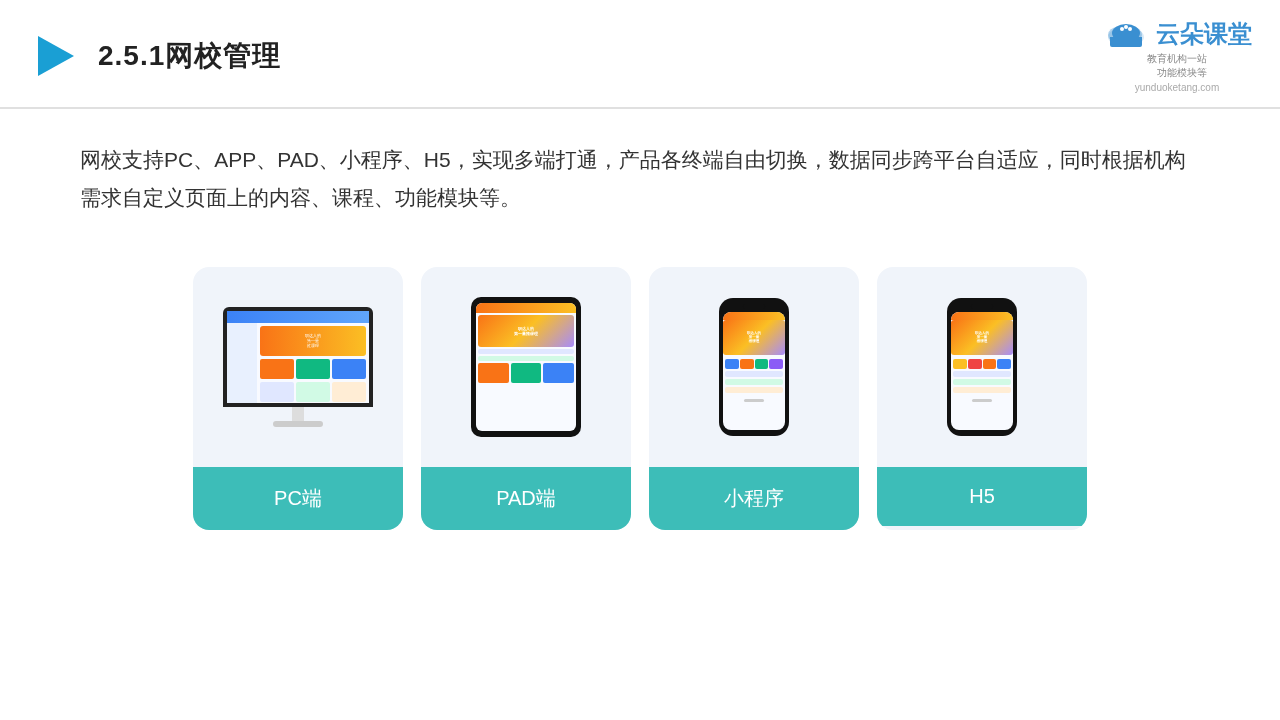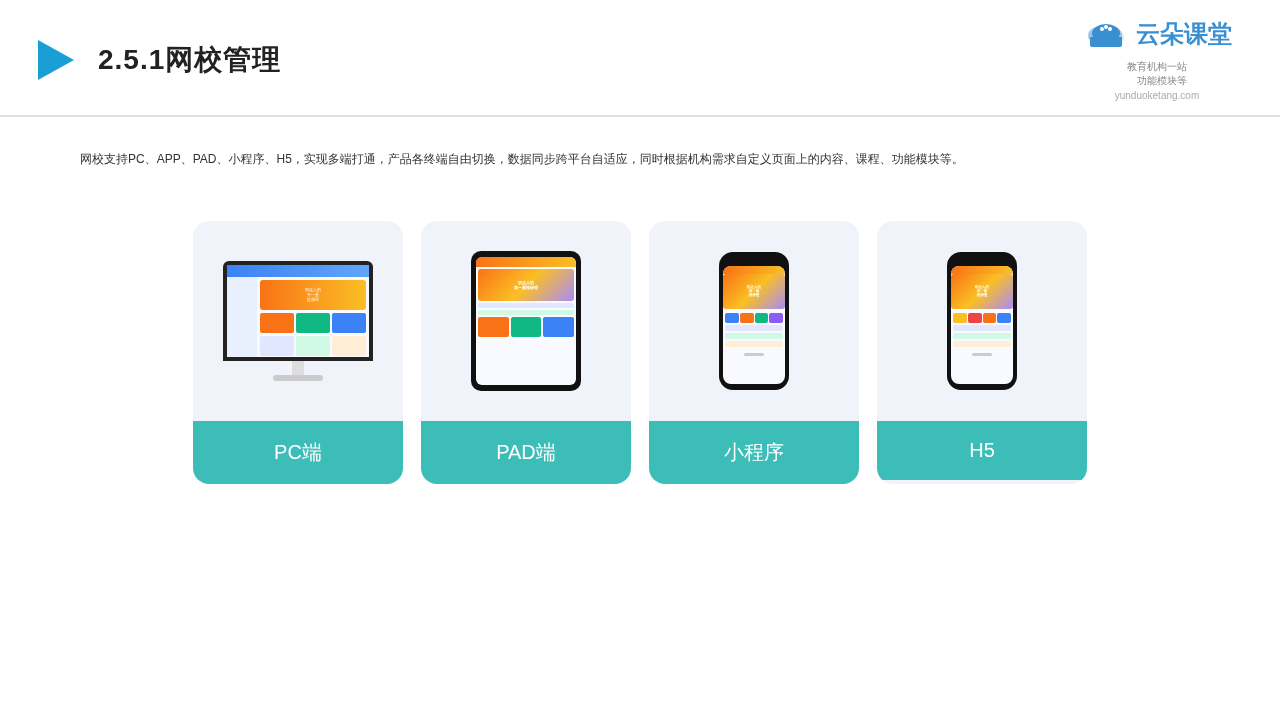--- a/index.html
+++ b/index.html
@@ -10,21 +10,21 @@
       font-family: 'Microsoft YaHei', '微软雅黑', sans-serif;
       overflow: hidden;
       position: relative;
     }
 
     
     .header {
       display: flex;
       align-items: center;
       justify-content: space-between;
-      padding: 18px 48px 14px 30px;
+      padding: 18px 28px 14px 30px;
       border-bottom: 2px solid #e0e0e0;
     }
     .header-left {
       display: flex;
       align-items: center;
       gap: 16px;
     }
     .logo-arrow {
       width: 52px;
       height: 52px;
@@ -48,31 +48,30 @@
     }
     .brand-name {
       font-size: 24px;
       font-weight: bold;
       color: #3a8fd1;
     }
     .brand-slogan {
       font-size: 10px;
       color: #888;
       text-align: right;
-      margin-top: 8px;
     }
     .brand-url {
       font-size: 10px;
       color: #aaa;
     }
 
     
     .description {
       padding: 32px 80px 20px 80px;
-      font-size: 12px;
+      font-size: 21px;
       color: #333;
       line-height: 1.8;
     }
 
     
     .cards-container {
       display: flex;
       justify-content: center;
       gap: 18px;
       padding: 30px 60px 30px 60px;

